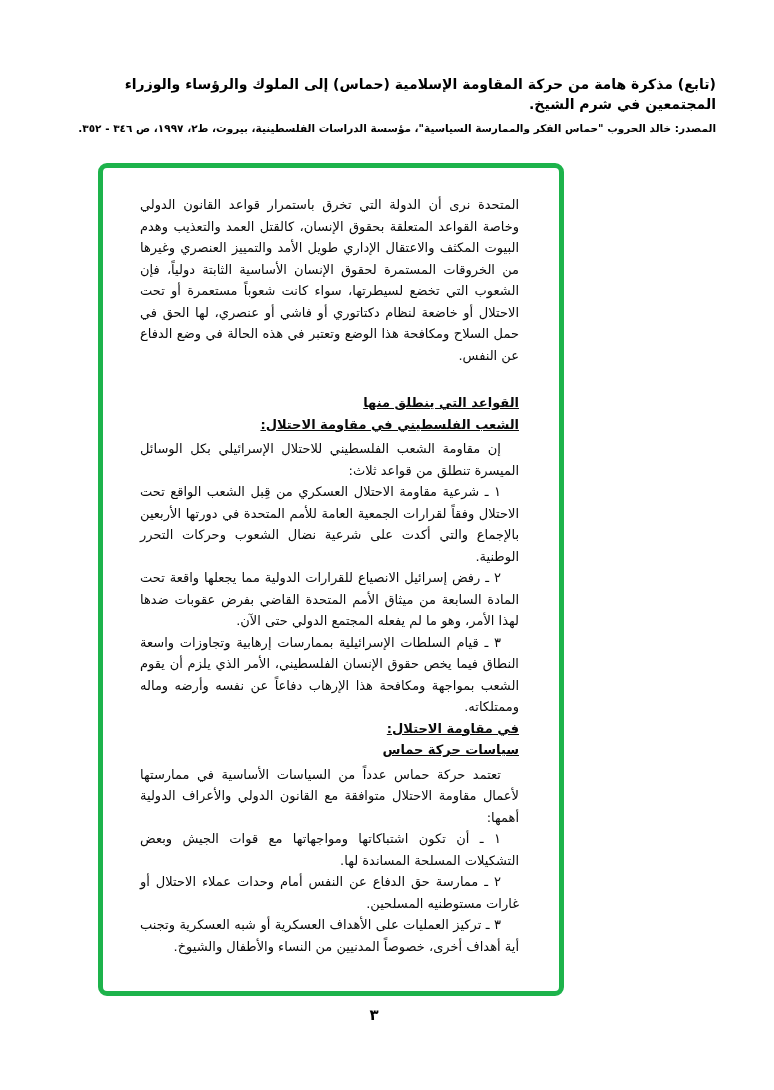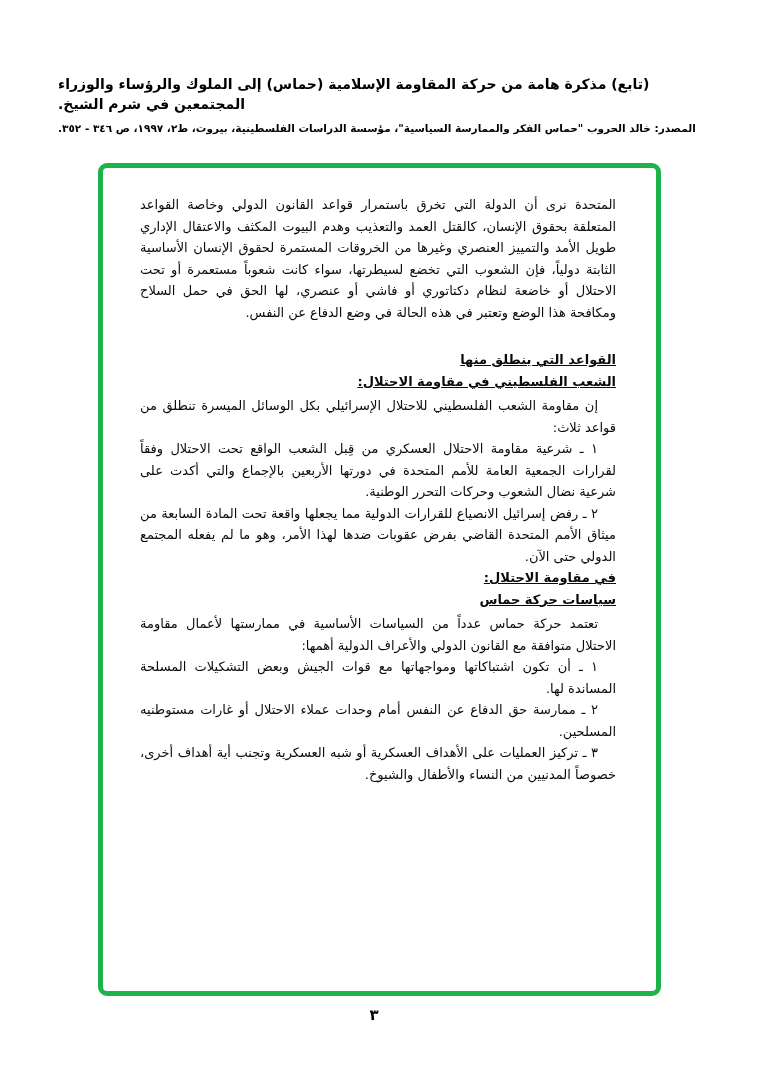--- a/index.html
+++ b/index.html
@@ -12,39 +12,39 @@
     font-family: "DejaVu Sans", sans-serif;
     direction: rtl;
     color: #000;
     overflow: hidden;
   }
   .doc-header {
     position: absolute;
     top: 74px;
     right: 58px;
     left: 58px;
-    text-align: left;
+    text-align: right;
   }
   .doc-title {
     font-size: 14px;
     font-weight: bold;
     line-height: 20px;
     color: #000;
   }
   .doc-source {
     margin-top: 8px;
     font-size: 10.5px;
     font-weight: bold;
     color: #000;
   }
   .frame {
     position: absolute;
     top: 163px;
     left: 98px;
-    width: 563px;
+    width: 466px;
     height: 833px;
     border: 5px solid #1db34b;
     border-radius: 9px;
     overflow: hidden;
   }
   .doc-body {
     position: absolute;
     top: 26px;
     right: 40px;
     left: 37px;
@@ -80,20 +80,21 @@
   </div>
 
   <div class="frame" style="border-color: rgb(29, 179, 75);">
     <div class="doc-body" id="doc-body">
         <div class="block paragraph">المتحدة نرى أن الدولة التي تخرق باستمرار قواعد القانون الدولي وخاصة القواعد المتعلقة بحقوق الإنسان، كالقتل العمد والتعذيب وهدم البيوت المكثف والاعتقال الإداري طويل الأمد والتمييز العنصري وغيرها من الخروقات المستمرة لحقوق الإنسان الأساسية الثابتة دولياً، فإن الشعوب التي تخضع لسيطرتها، سواء كانت شعوباً مستعمرة أو تحت الاحتلال أو خاضعة لنظام دكتاتوري أو فاشي أو عنصري، لها الحق في حمل السلاح ومكافحة هذا الوضع وتعتبر في هذه الحالة في وضع الدفاع عن النفس.</div>
         <div class="block heading gap-lg">القواعد التي ينطلق منها</div>
         <div class="block heading">الشعب الفلسطيني في مقاومة الاحتلال:</div>
         <div class="block paragraph indent gap-sm">إن مقاومة الشعب الفلسطيني للاحتلال الإسرائيلي بكل الوسائل الميسرة تنطلق من قواعد ثلاث:</div>
         <div class="block list-item indent">١ ـ شرعية مقاومة الاحتلال العسكري من قِبل الشعب الواقع تحت الاحتلال وفقاً لقرارات الجمعية العامة للأمم المتحدة في دورتها الأربعين بالإجماع والتي أكدت على شرعية نضال الشعوب وحركات التحرر الوطنية.</div>
         <div class="block list-item indent">٢ ـ رفض إسرائيل الانصياع للقرارات الدولية مما يجعلها واقعة تحت المادة السابعة من ميثاق الأمم المتحدة القاضي بفرض عقوبات ضدها لهذا الأمر، وهو ما لم يفعله المجتمع الدولي حتى الآن.</div>
+        <div class="block list-item indent">٣ ـ قيام السلطات الإسرائيلية بممارسات إرهابية وتجاوزات واسعة النطاق فيما يخص حقوق الإنسان الفلسطيني، الأمر الذي يلزم أن يقوم الشعب بمواجهة ومكافحة هذا الإرهاب دفاعاً عن نفسه وأرضه وماله وممتلكاته.</div>
         <div class="block heading">في مقاومة الاحتلال:</div>
         <div class="block heading">سياسات حركة حماس</div>
         <div class="block paragraph indent gap-sm">تعتمد حركة حماس عدداً من السياسات الأساسية في ممارستها لأعمال مقاومة الاحتلال متوافقة مع القانون الدولي والأعراف الدولية أهمها:</div>
         <div class="block list-item indent">١ ـ أن تكون اشتباكاتها ومواجهاتها مع قوات الجيش وبعض التشكيلات المسلحة المساندة لها.</div>
         <div class="block list-item indent">٢ ـ ممارسة حق الدفاع عن النفس أمام وحدات عملاء الاحتلال أو غارات مستوطنيه المسلحين.</div>
         <div class="block list-item indent">٣ ـ تركيز العمليات على الأهداف العسكرية أو شبه العسكرية وتجنب أية أهداف أخرى، خصوصاً المدنيين من النساء والأطفال والشيوخ.</div>
       </div>
   </div>
 
   <div class="page-number">٣</div>

